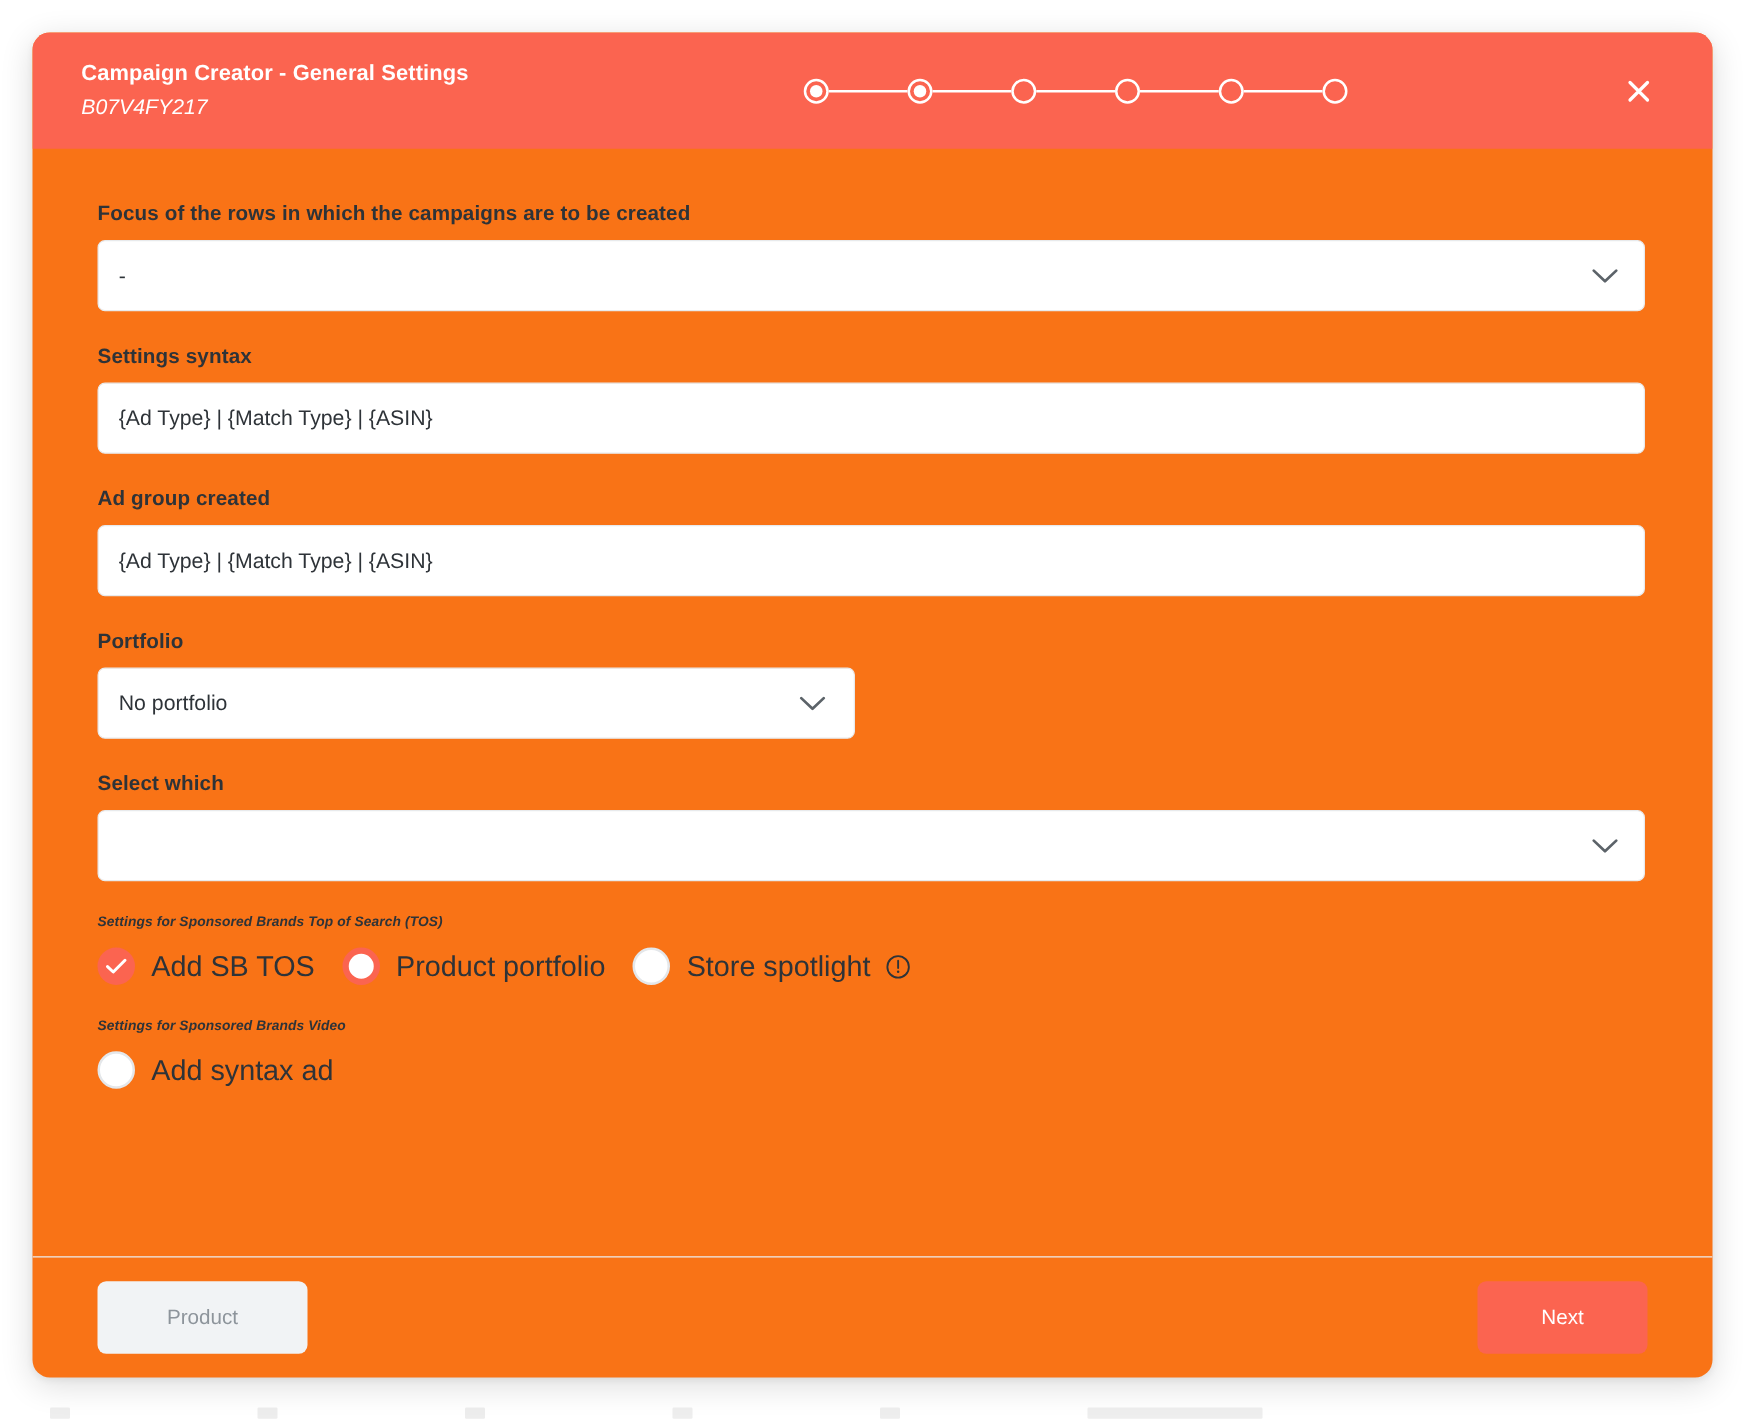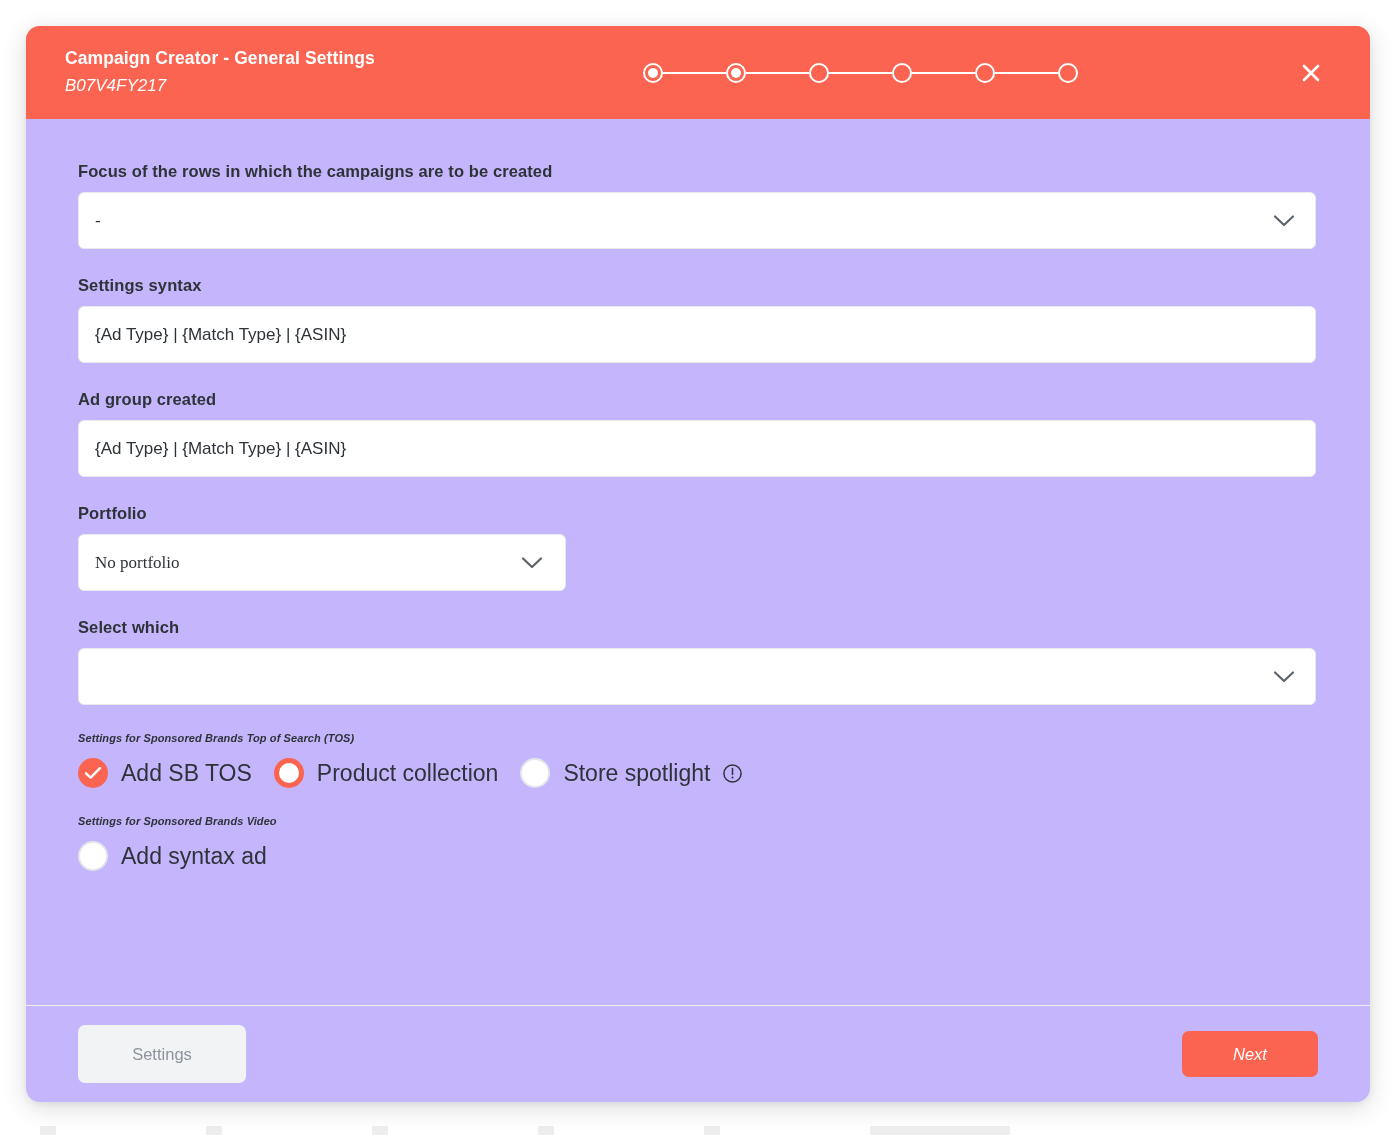--- a/index.html
+++ b/index.html
@@ -47,21 +47,21 @@
   .gw5 { width: 16px; }
   .gw6 { width: 140px; }
 
   
   .modal {
     position: absolute;
     left: 26px;
     top: 26px;
     width: 1344px;
     height: 1076px;
-    background: #c4b5fd;
+    background: #f97316;
     border-radius: 14px;
     box-shadow: 0 6px 26px rgba(0,0,0,0.14), 0 2px 6px rgba(0,0,0,0.06);
     display: flex;
     flex-direction: column;
     overflow: hidden;
   }
 
   
   .modal-header {
     position: relative;
@@ -179,21 +179,21 @@
     right: 20px;
     top: 50%;
     transform: translateY(-50%);
     display: flex;
   }
   .control .value {
     font-size: 17px;
     color: #2e3338;
     line-height: 1;
   }
-  .control.narrow { width: 488px; font-family: Liberation Serif, serif; }
+  .control.narrow { width: 606px; }
   .control.narrow .chevron { right: 22px; }
 
   .spacer-sm { height: 27px; }
   .spacer-md { height: 27px; }
 
   
   .section-title {
     font-size: 11px;
     font-weight: bold;
     color: #2e3338;
@@ -271,24 +271,23 @@
     justify-content: center;
   }
   .btn-prev {
     width: 168px;
     height: 58px;
     background: #f1f3f5;
     color: #8d949b;
   }
   .btn-next {
     width: 136px;
-    height: 46px;
+    height: 58px;
     background: #FB6450;
     color: #ffffff;
-    font-style: italic;
   }
 </style>
 </head>
 <body>
 
 <div class="page-backdrop">
   <div class="backdrop-ghost-row">
     <span class="gw1"></span>
       <span class="gw2"></span>
       <span class="gw3"></span>
@@ -399,21 +398,21 @@
               <path d="M2 7.3 L6.6 11.6 L16 2.2" stroke="#ffffff" stroke-width="2.4" fill="none" stroke-linecap="round" stroke-linejoin="round"></path>
             </svg>
           </span>
           <span class="option-label">Add SB TOS</span>
         </div>
 
         <span class="gap-a"></span>
 
         <div class="option">
           <span class="mark radio-on"></span>
-          <span class="option-label">Product collection</span>
+          <span class="option-label">Product portfolio</span>
         </div>
 
         <span class="gap-b"></span>
 
         <div class="option">
           <span class="mark radio-off"></span>
           <span class="option-label">Store spotlight</span>
           <span class="info-icon">
             <svg width="21" height="21" viewBox="0 0 21 21">
               <circle cx="10.5" cy="10.5" r="8.6" stroke="#2e3338" stroke-width="1.5" fill="none"></circle>
@@ -434,17 +433,17 @@
         <div class="option">
           <span class="mark radio-off"></span>
           <span class="option-label">Add syntax ad</span>
         </div>
       </div>
     </div>
 
   </div>
 
   <div class="modal-footer">
-    <button class="btn btn-prev">Settings</button>
+    <button class="btn btn-prev">Product</button>
     <button class="btn btn-next">Next</button>
   </div>
 
 </div>
 
 </body></html>

